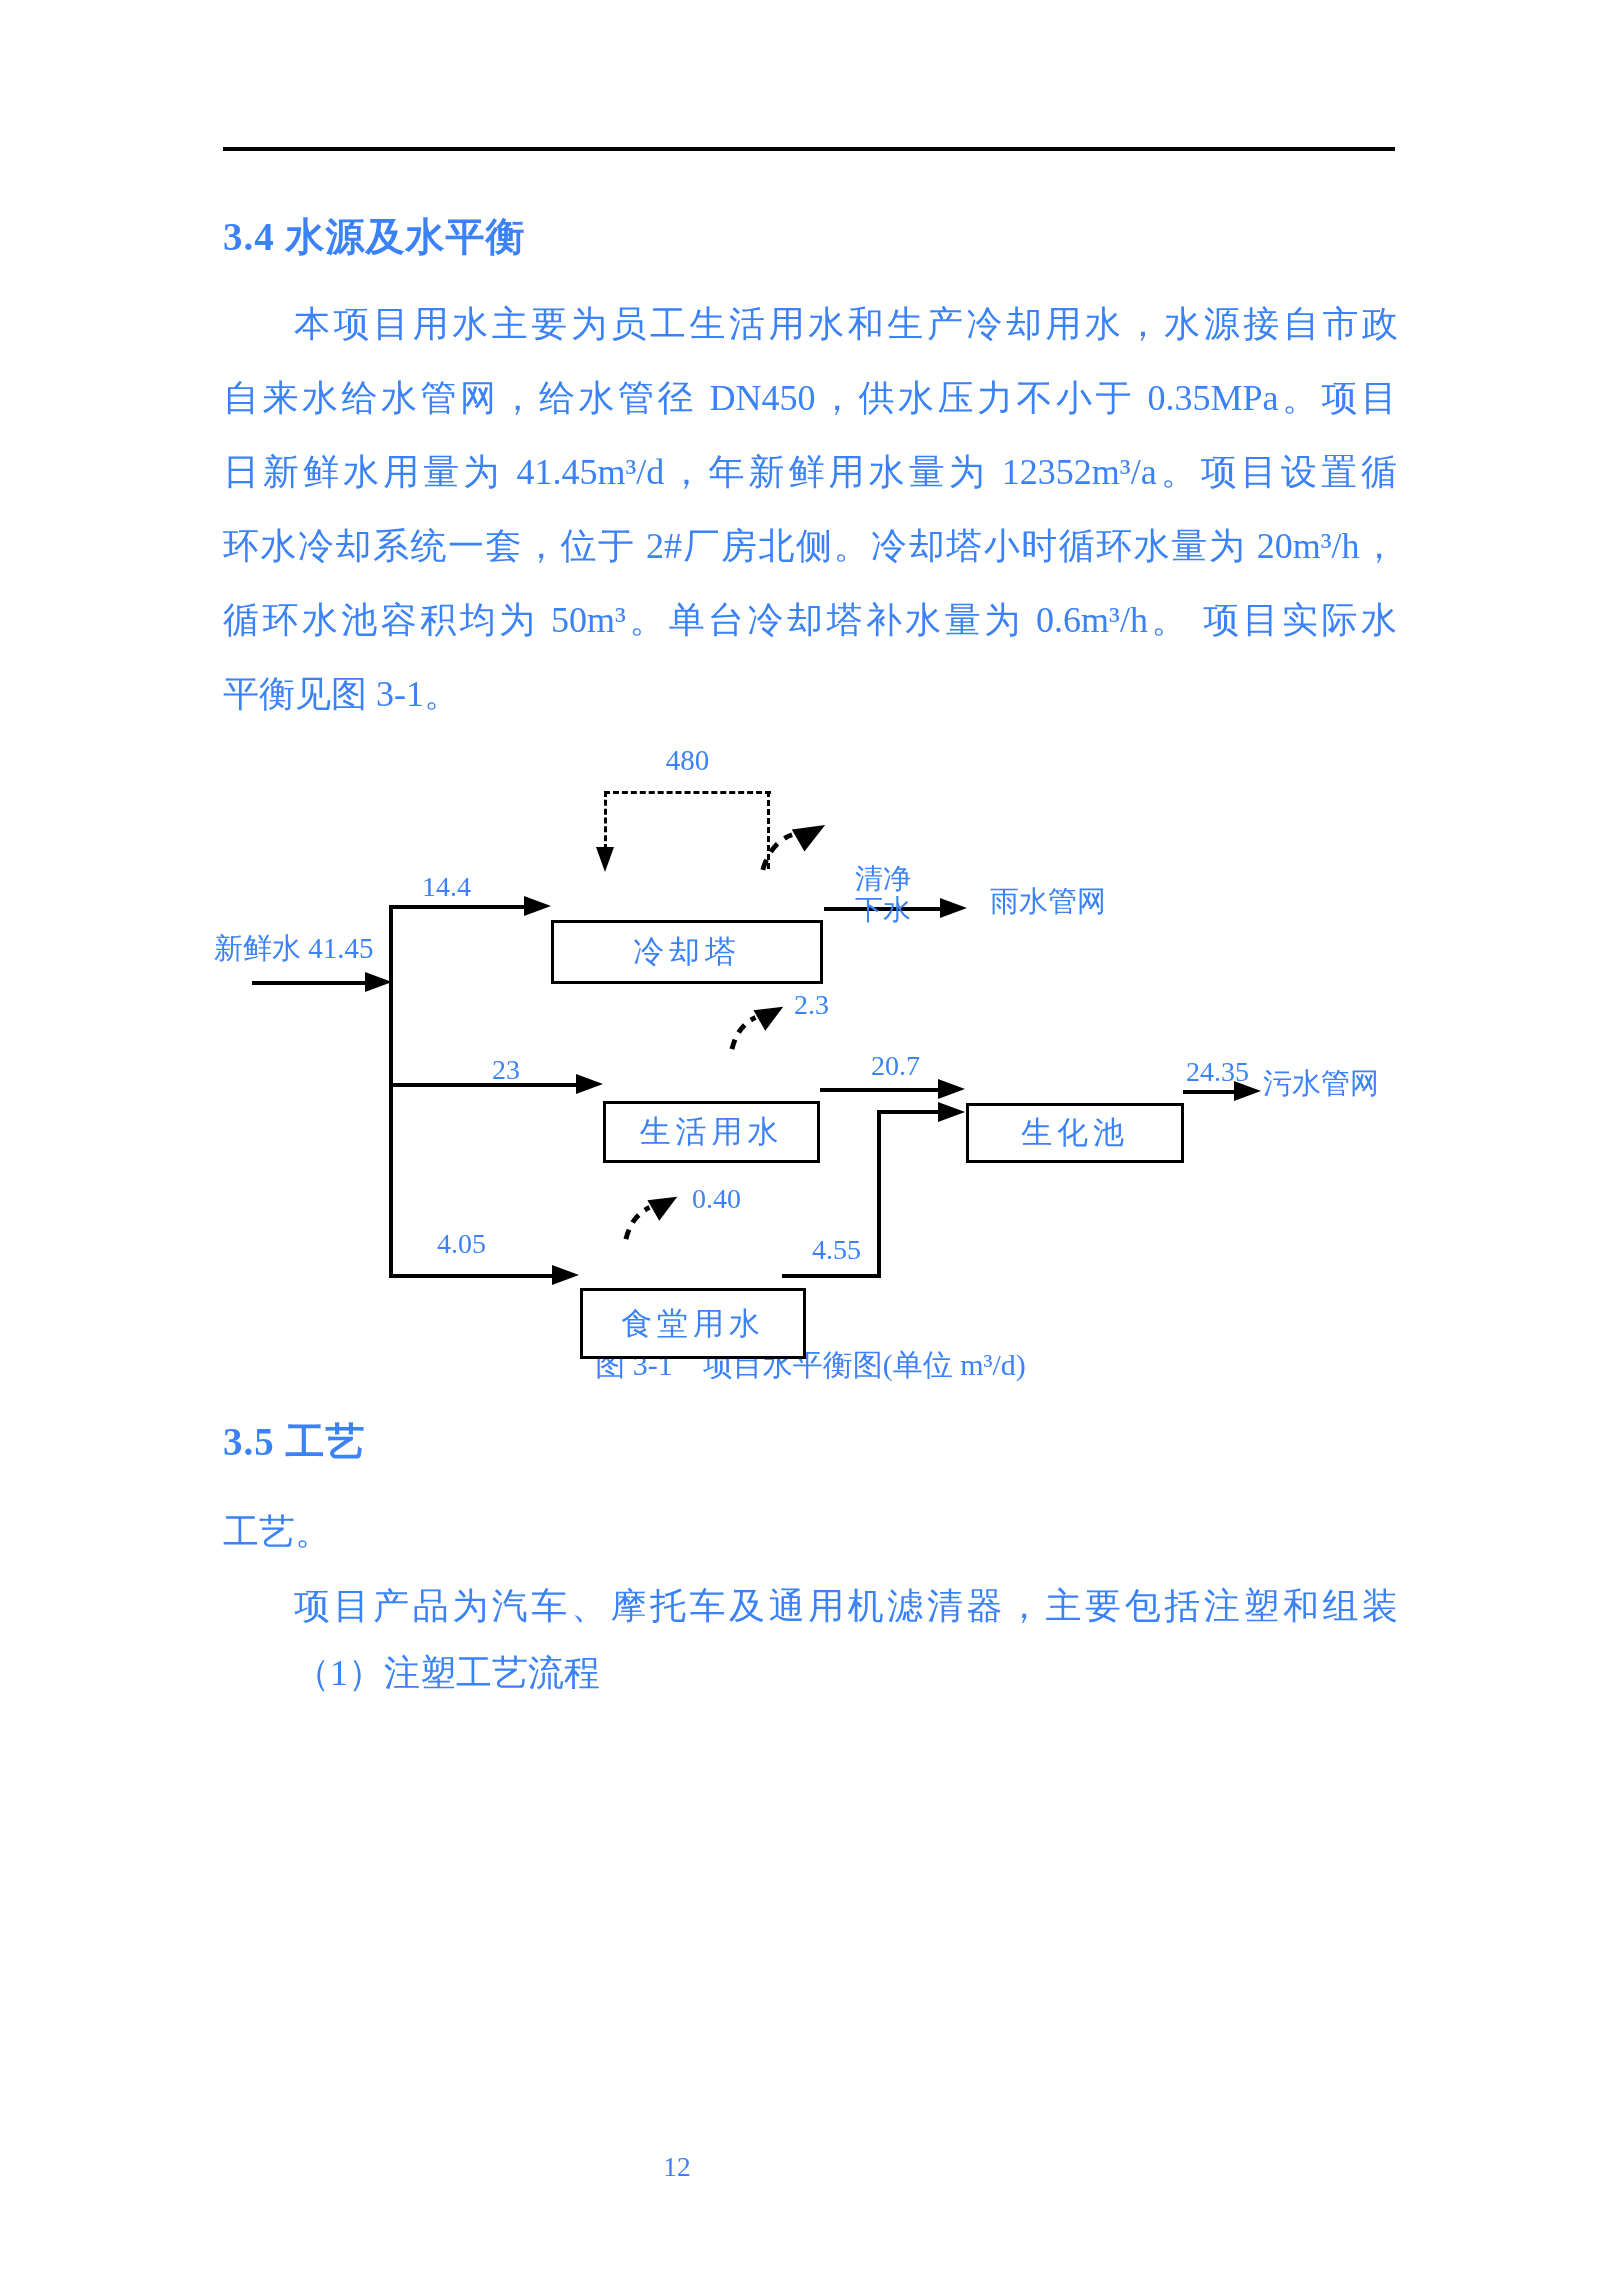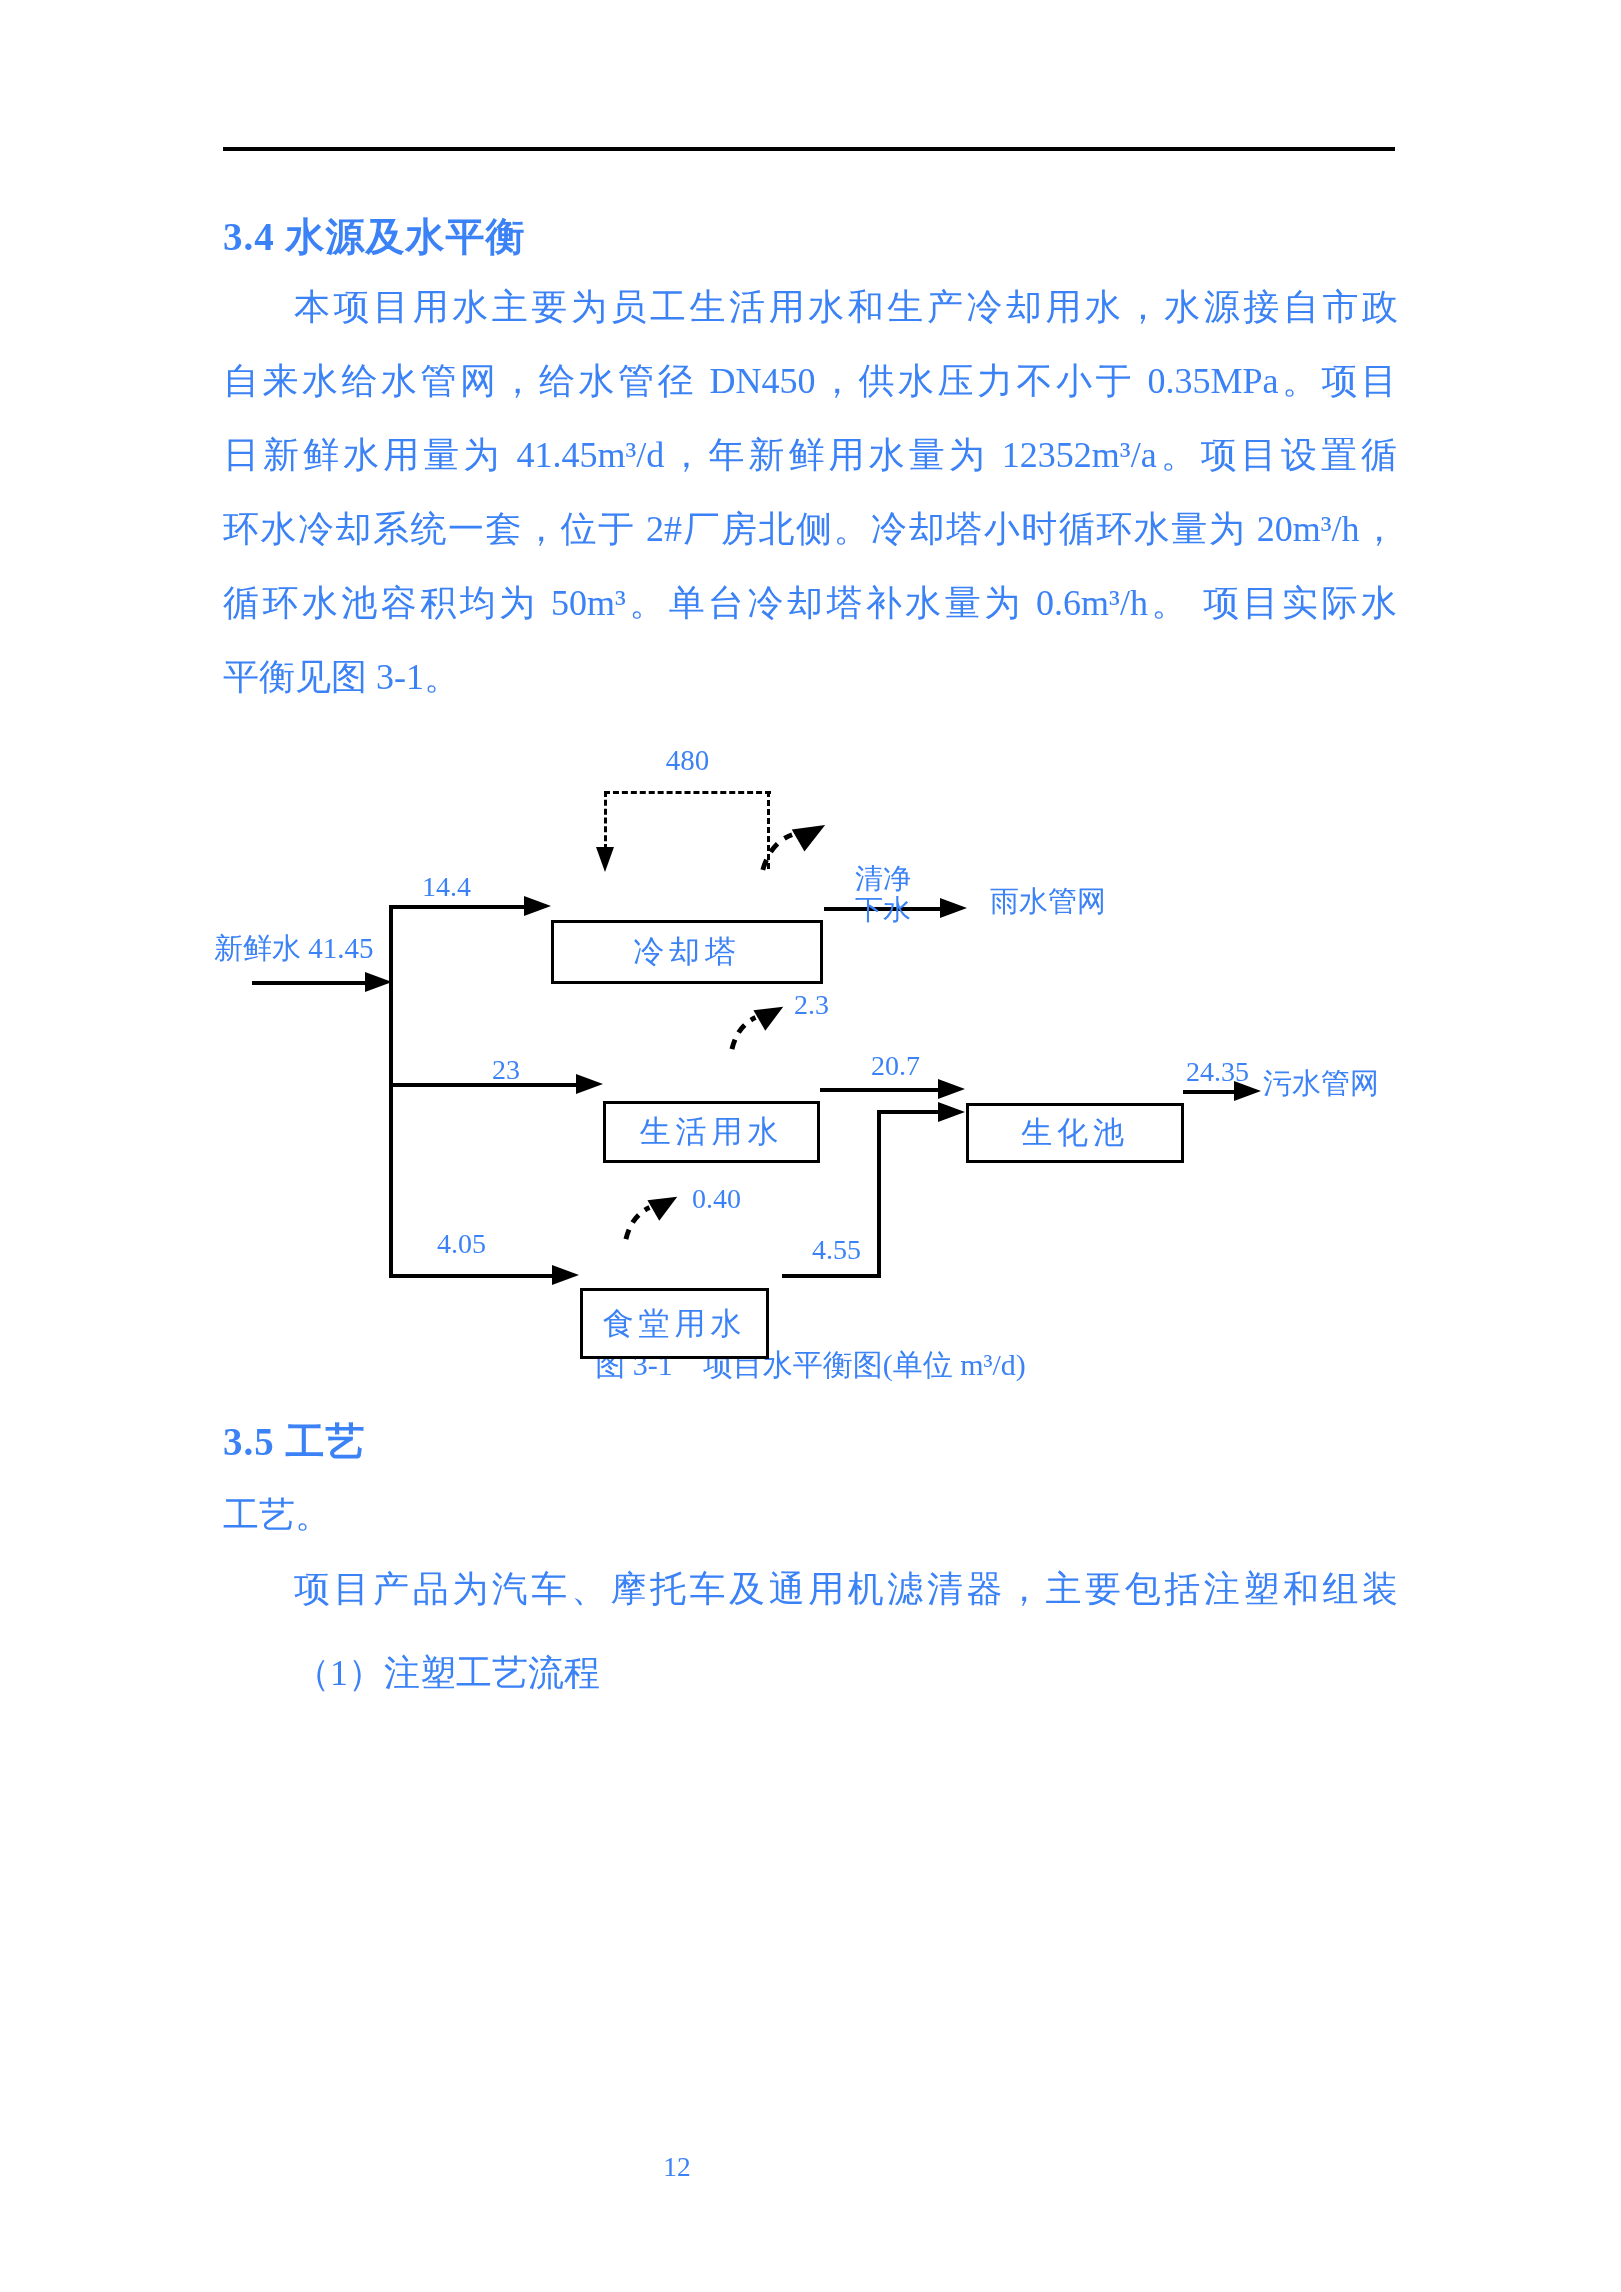--- a/index.html
+++ b/index.html
@@ -8,21 +8,21 @@
     width:1621px;height:2293px;
     background:#ffffff;
     color:#3b82f6;
     font-family:"Liberation Serif","DejaVu Serif",serif;
     overflow:hidden;
   }
   .hrule{position:absolute;left:223px;top:147px;width:1172px;height:3.9px;background:#000;}
   .h1{position:absolute;left:223px;font-size:39px;font-weight:bold;letter-spacing:1px;}
   .h34{top:210px;}
   .h35{top:1415px;}
-  .para{position:absolute;left:223px;width:1174px;}
+  .para{position:absolute;left:223px;width:1174px;margin-top:17px;}
   .p34{top:282px;}
   .p35{top:1490px;}
   .bodyline{
     height:74px;font-size:36px;line-height:51px;
     text-align:justify;text-align-last:justify;
     white-space:nowrap;
   }
   .bodyline.first{padding-left:71px;width:1104px;}
   .bodyline.last{text-align-last:left;}
   .listline{position:absolute;left:223px;top:1649px;font-size:36px;padding-left:71px;}
@@ -33,21 +33,21 @@
   .diagram{position:absolute;left:167px;top:737px;width:1245px;height:588px;font-size:29px;}
   .dbox{
     position:absolute;box-sizing:border-box;
     border:3.9px solid #000;background:#fff;
     display:flex;align-items:center;justify-content:center;
     font-size:31px;letter-spacing:4.9px;z-index:3;margin-top:48px;
   }
   .box-cooling {left:384px;top:135px;width:272px;height:64px;}
   .box-domestic{left:436px;top:316px;width:217px;height:62px;}
   .box-bio     {left:799px;top:318px;width:218px;height:60px;}
-  .box-canteen {left:413px;top:503px;width:189px;height:71px;}
+  .box-canteen {left:413px;top:503px;width:226px;height:71px;}
   .hline{position:absolute;height:3.9px;background:#000;z-index:1;}
   .vline{position:absolute;width:3.9px;background:#000;z-index:1;}
   .dash-h{position:absolute;height:0;border-top:3.9px dashed #000;}
   .dash-v{position:absolute;width:0;border-left:3.9px dashed #000;}
   .arr-r{position:absolute;width:0;height:0;border-top:10.8px solid transparent;border-bottom:10.8px solid transparent;border-left:27.4px solid #000;z-index:2;}
   .arr-d{position:absolute;width:0;height:0;border-left:9.8px solid transparent;border-right:9.8px solid transparent;border-top:25.5px solid #000;z-index:2;}
   .dlabel{position:absolute;white-space:nowrap;z-index:4;line-height:1.1;}
   .dlabel.small{font-size:28px;}
   .evap{position:absolute;z-index:4;}
 </style>

